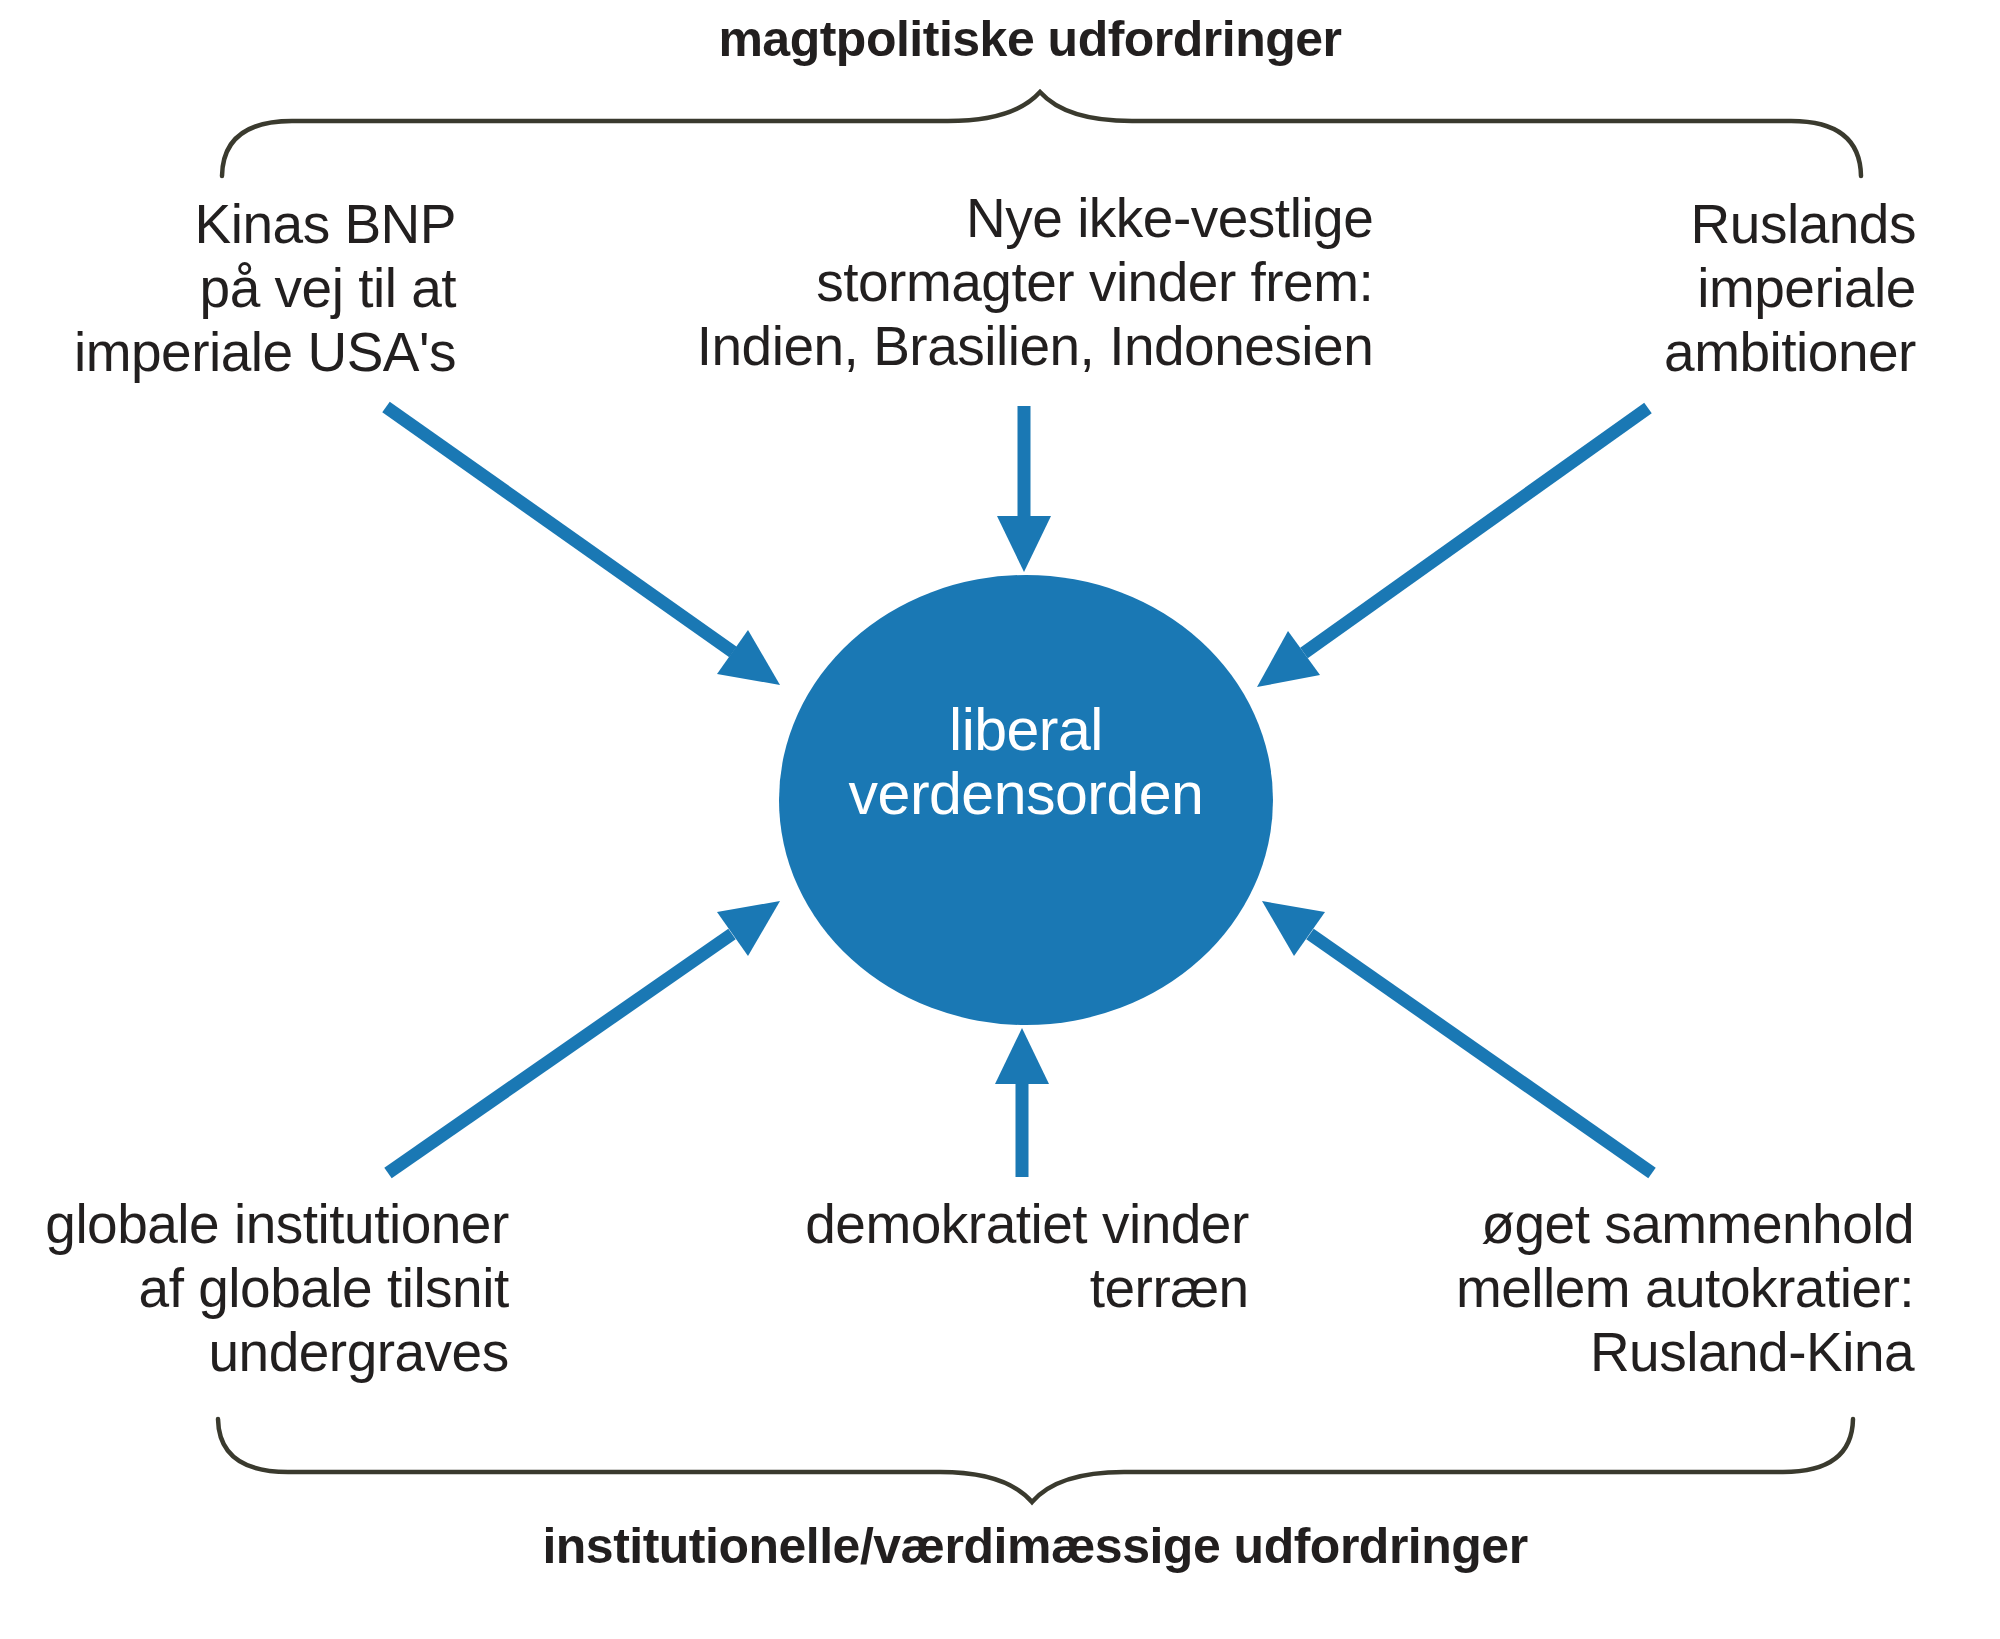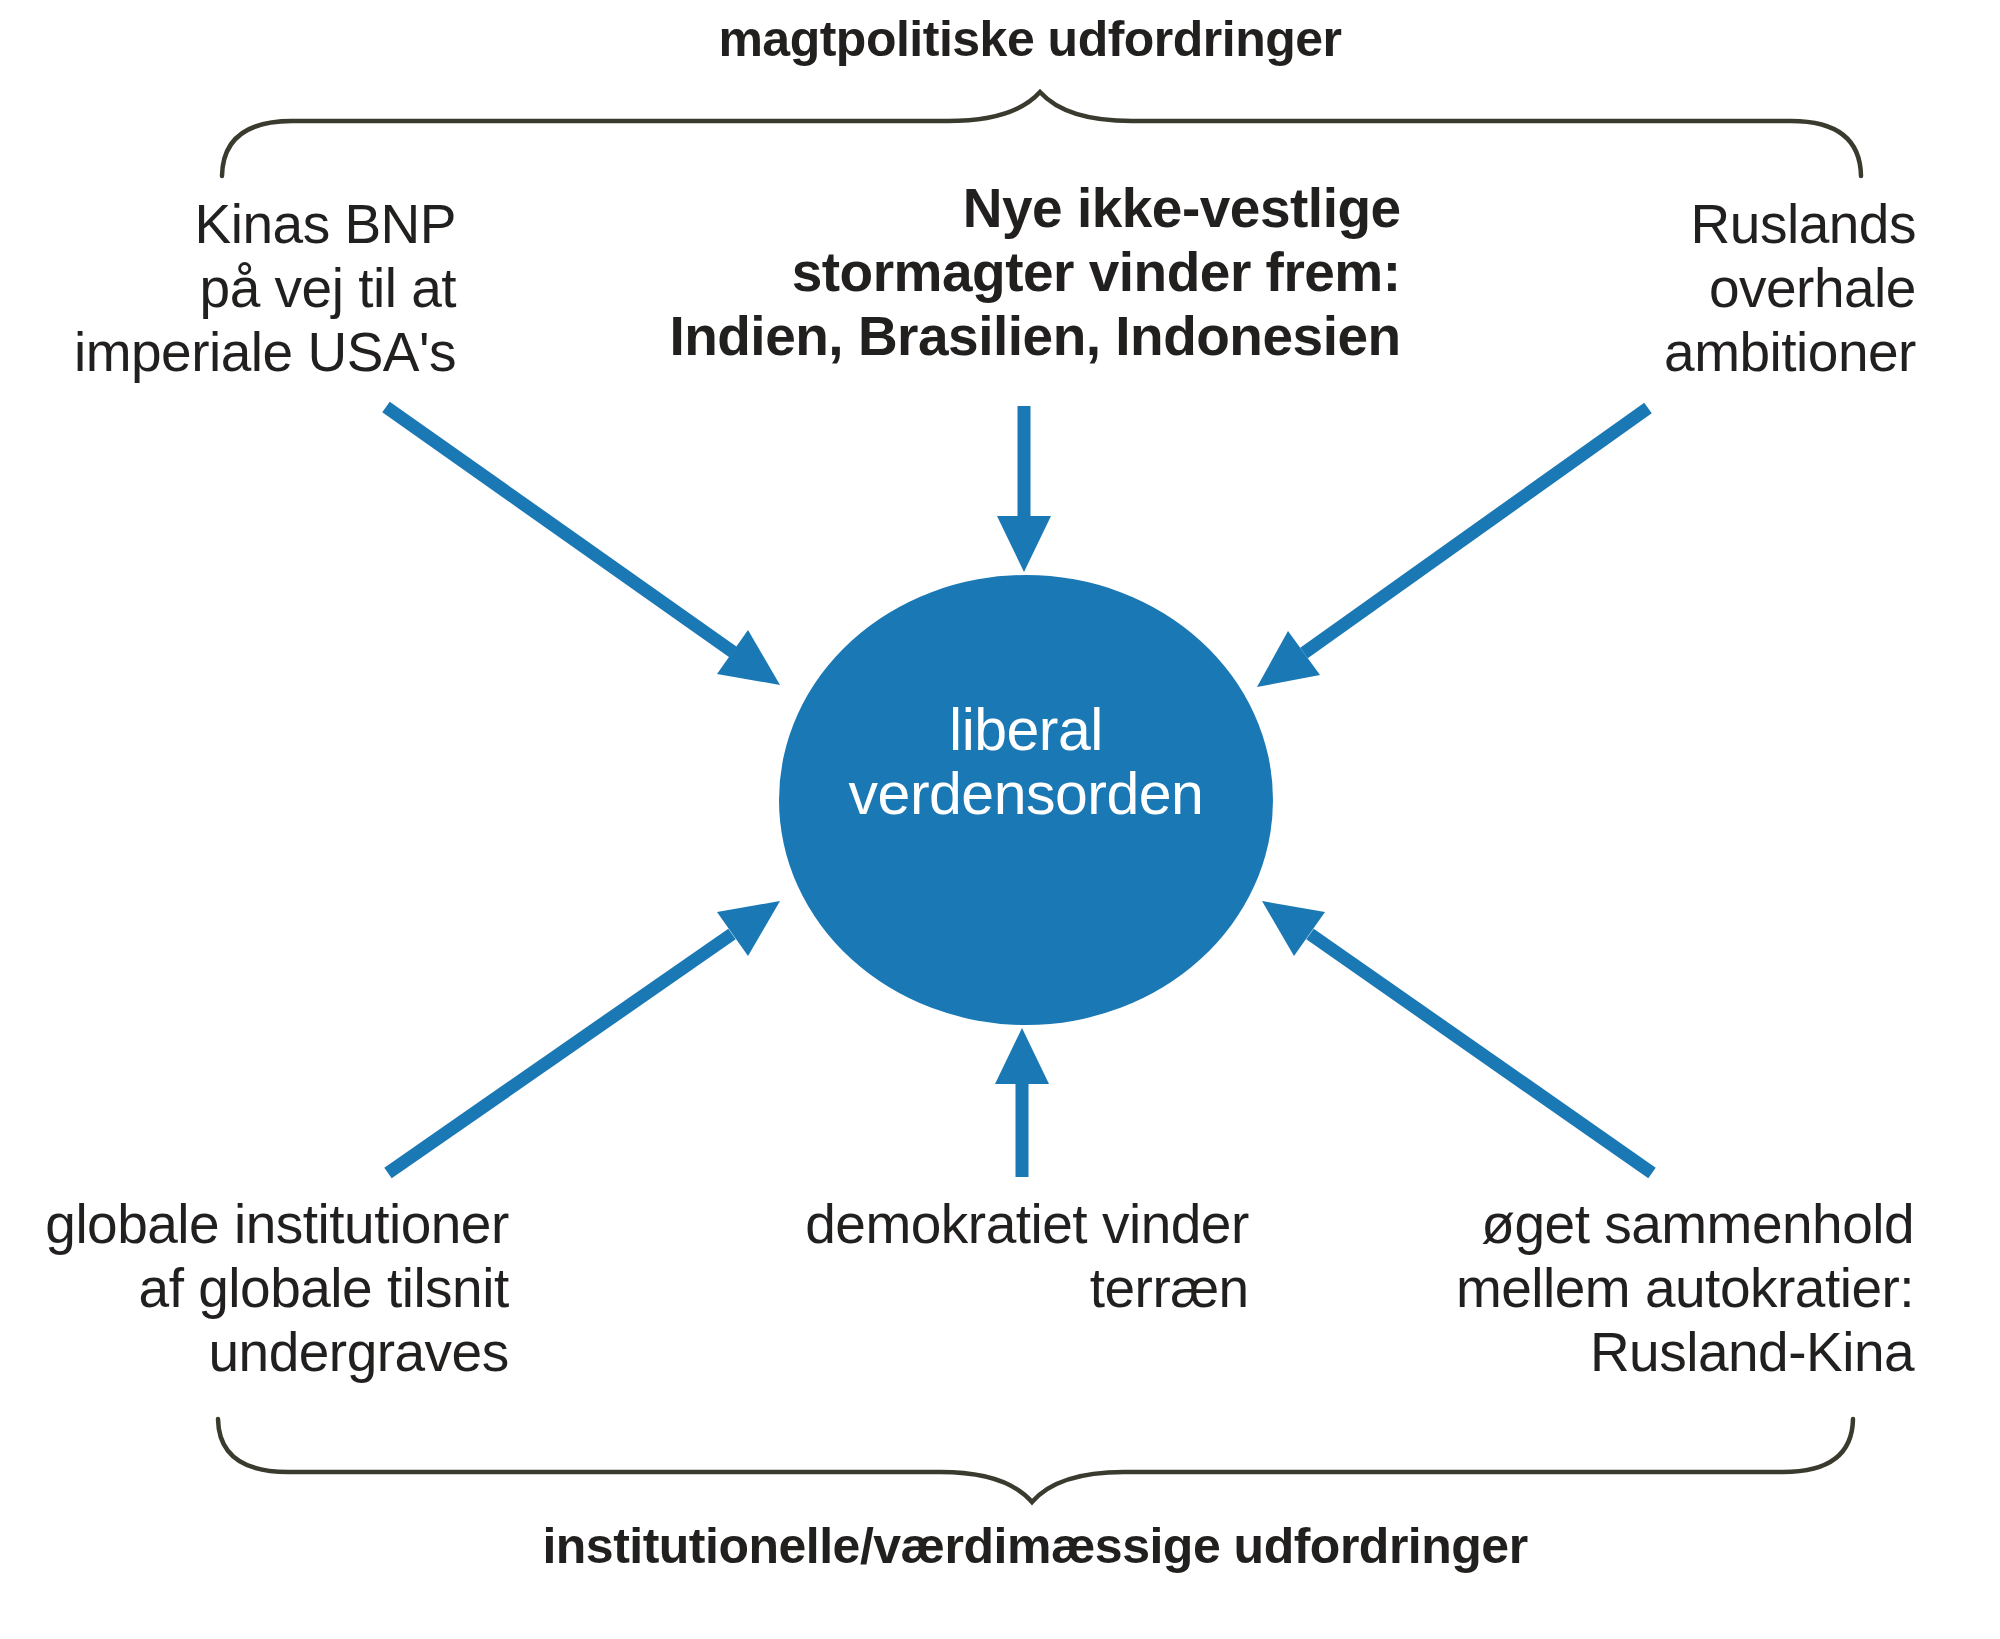--- a/index.html
+++ b/index.html
@@ -84,28 +84,28 @@
     </g>
   </svg>
 
   <div class="label brace-title" style="left:1030px;top:8px;">magtpolitiske udfordringer</div>
 
   <div class="label factor" style="left:265px;top:192px;">
     <div>Kinas BNP</div>
     <div>på vej til at</div>
     <div>imperiale USA's</div>
   </div>
-  <div class="label factor" style="left:1035px;top:176px;font-weight:bold;">
+  <div class="label factor" style="left:1035px;top:186px;">
     <div>Nye ikke-vestlige</div>
     <div>stormagter vinder frem:</div>
     <div>Indien, Brasilien, Indonesien</div>
   </div>
   <div class="label factor" style="left:1790px;top:192px;">
     <div>Ruslands</div>
-    <div>overhale</div>
+    <div>imperiale</div>
     <div>ambitioner</div>
   </div>
 
   <div class="label center-label" style="left:1026px;top:698px;">
     <div>liberal</div>
     <div>verdensorden</div>
   </div>
 
   <div class="label factor" style="left:277px;top:1192px;">
     <div>globale institutioner</div>

